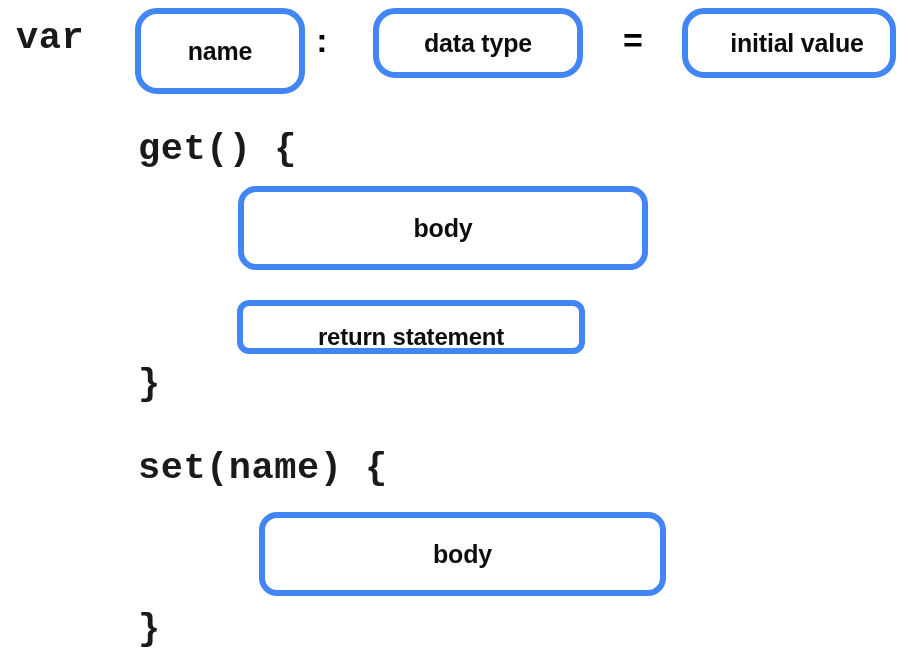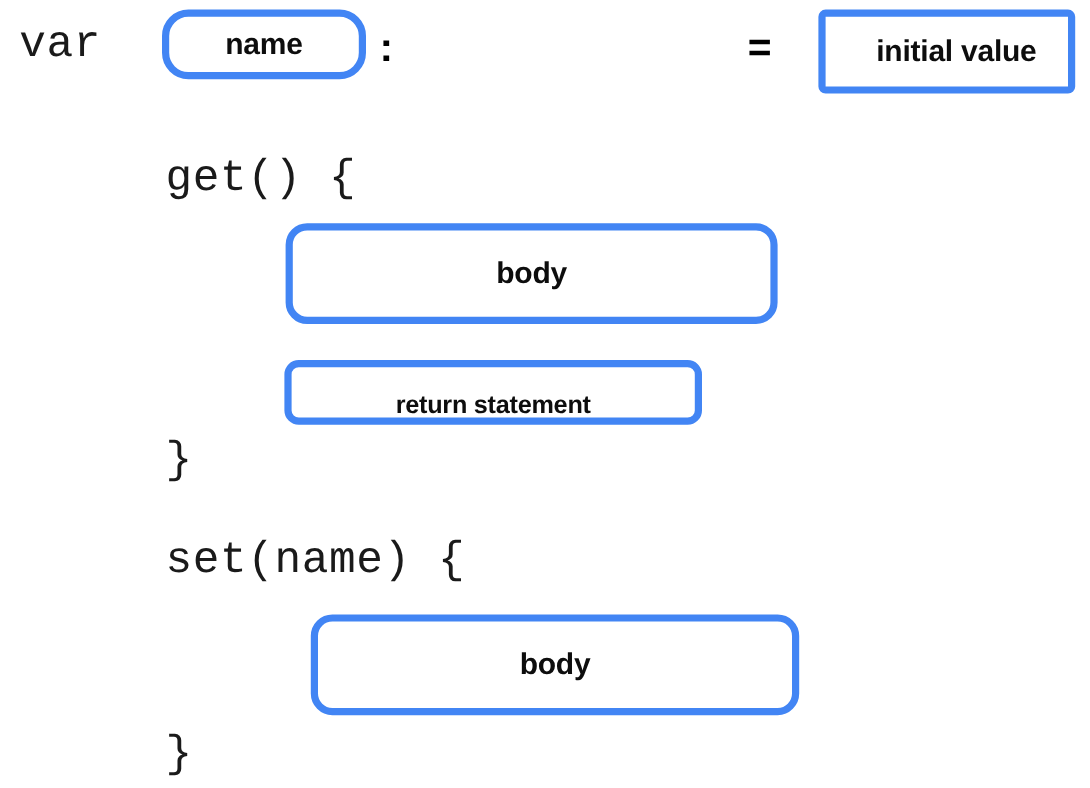--- a/index.html
+++ b/index.html
@@ -21,21 +21,21 @@
     left: 0; top: 0;
     width: 908px;
     height: 657px;
   }
 
   
   .code {
     position: absolute;
     font-family: "Liberation Mono", "DejaVu Sans Mono", monospace;
     color: #1a1a1a;
-    font-weight: 400;
+    font-weight: 700;
     white-space: pre;
     letter-spacing: 0.5px;
   }
 
   
   .op {
     position: absolute;
     font-family: "Liberation Sans", sans-serif;
     font-weight: bold;
     color: #000000;
@@ -56,33 +56,33 @@
   .slot-label {
     font-family: "Liberation Sans", sans-serif;
     font-weight: bold;
     color: #0d0d0d;
     letter-spacing: -0.2px;
     line-height: 1;
     white-space: nowrap;
   }
 
   
-  #slot-name        { left: 135px; top: 8px;   width: 170px; height: 58px;  border-radius: 22px; }
+  #slot-name        { left: 135px; top: 8px;   width: 170px; height: 86px;  border-radius: 22px; }
   #slot-datatype    { left: 373px; top: 8px;   width: 210px; height: 70px;  border-radius: 22px; }
-  #slot-initial     { left: 682px; top: 8px;   width: 214px; height: 70px;  border-radius: 6px; padding-left: 16px; }
+  #slot-initial     { left: 682px; top: 8px;   width: 214px; height: 70px;  border-radius: 22px; padding-left: 16px; }
   #slot-get-body    { left: 238px; top: 186px; width: 410px; height: 84px;  border-radius: 18px; }
   #slot-return      { left: 237px; top: 300px; width: 348px; height: 54px;  border-radius: 12px; }
   #slot-set-body    { left: 259px; top: 512px; width: 407px; height: 84px;  border-radius: 18px; }
 
   #slot-name .slot-label,
   #slot-datatype .slot-label,
   #slot-initial .slot-label { font-size: 25px; }
   #slot-get-body .slot-label,
   #slot-set-body .slot-label { font-size: 25px; text-align: right; }
-  #slot-return .slot-label   { font-size: 21px; margin-top: 20px; }
+  #slot-return .slot-label   { font-size: 24px; margin-top: 20px; }
 
   #kw-var       { left: 16px;  top: 17px;  font-size: 37px; }
   #kw-get       { left: 138px; top: 128px; font-size: 37px; }
   #kw-close-1   { left: 138px; top: 363px; font-size: 37px; }
   #kw-set       { left: 138px; top: 447px; font-size: 37px; }
   #kw-close-2   { left: 138px; top: 608px; font-size: 37px; }
 
   #op-colon  { left: 312px; top: 21px; width: 20px; font-size: 34px; }
   #op-equals { left: 614px; top: 21px; width: 38px; font-size: 34px; }
 </style>
@@ -92,20 +92,23 @@
 <div class="canvas">
 
   <span class="code" id="kw-var">var</span>
 
   <div class="slot" id="slot-name">
     <span class="slot-label">name</span>
   </div>
 
   <span class="op" id="op-colon">:</span>
 
+  <div class="slot" id="slot-datatype">
+    <span class="slot-label">data type</span>
+  </div>
 
   <span class="op" id="op-equals">=</span>
 
   <div class="slot" id="slot-initial">
     <span class="slot-label">initial value</span>
   </div>
 
   <span class="code" id="kw-get">get() {</span>
 
   <div class="slot" id="slot-get-body">

